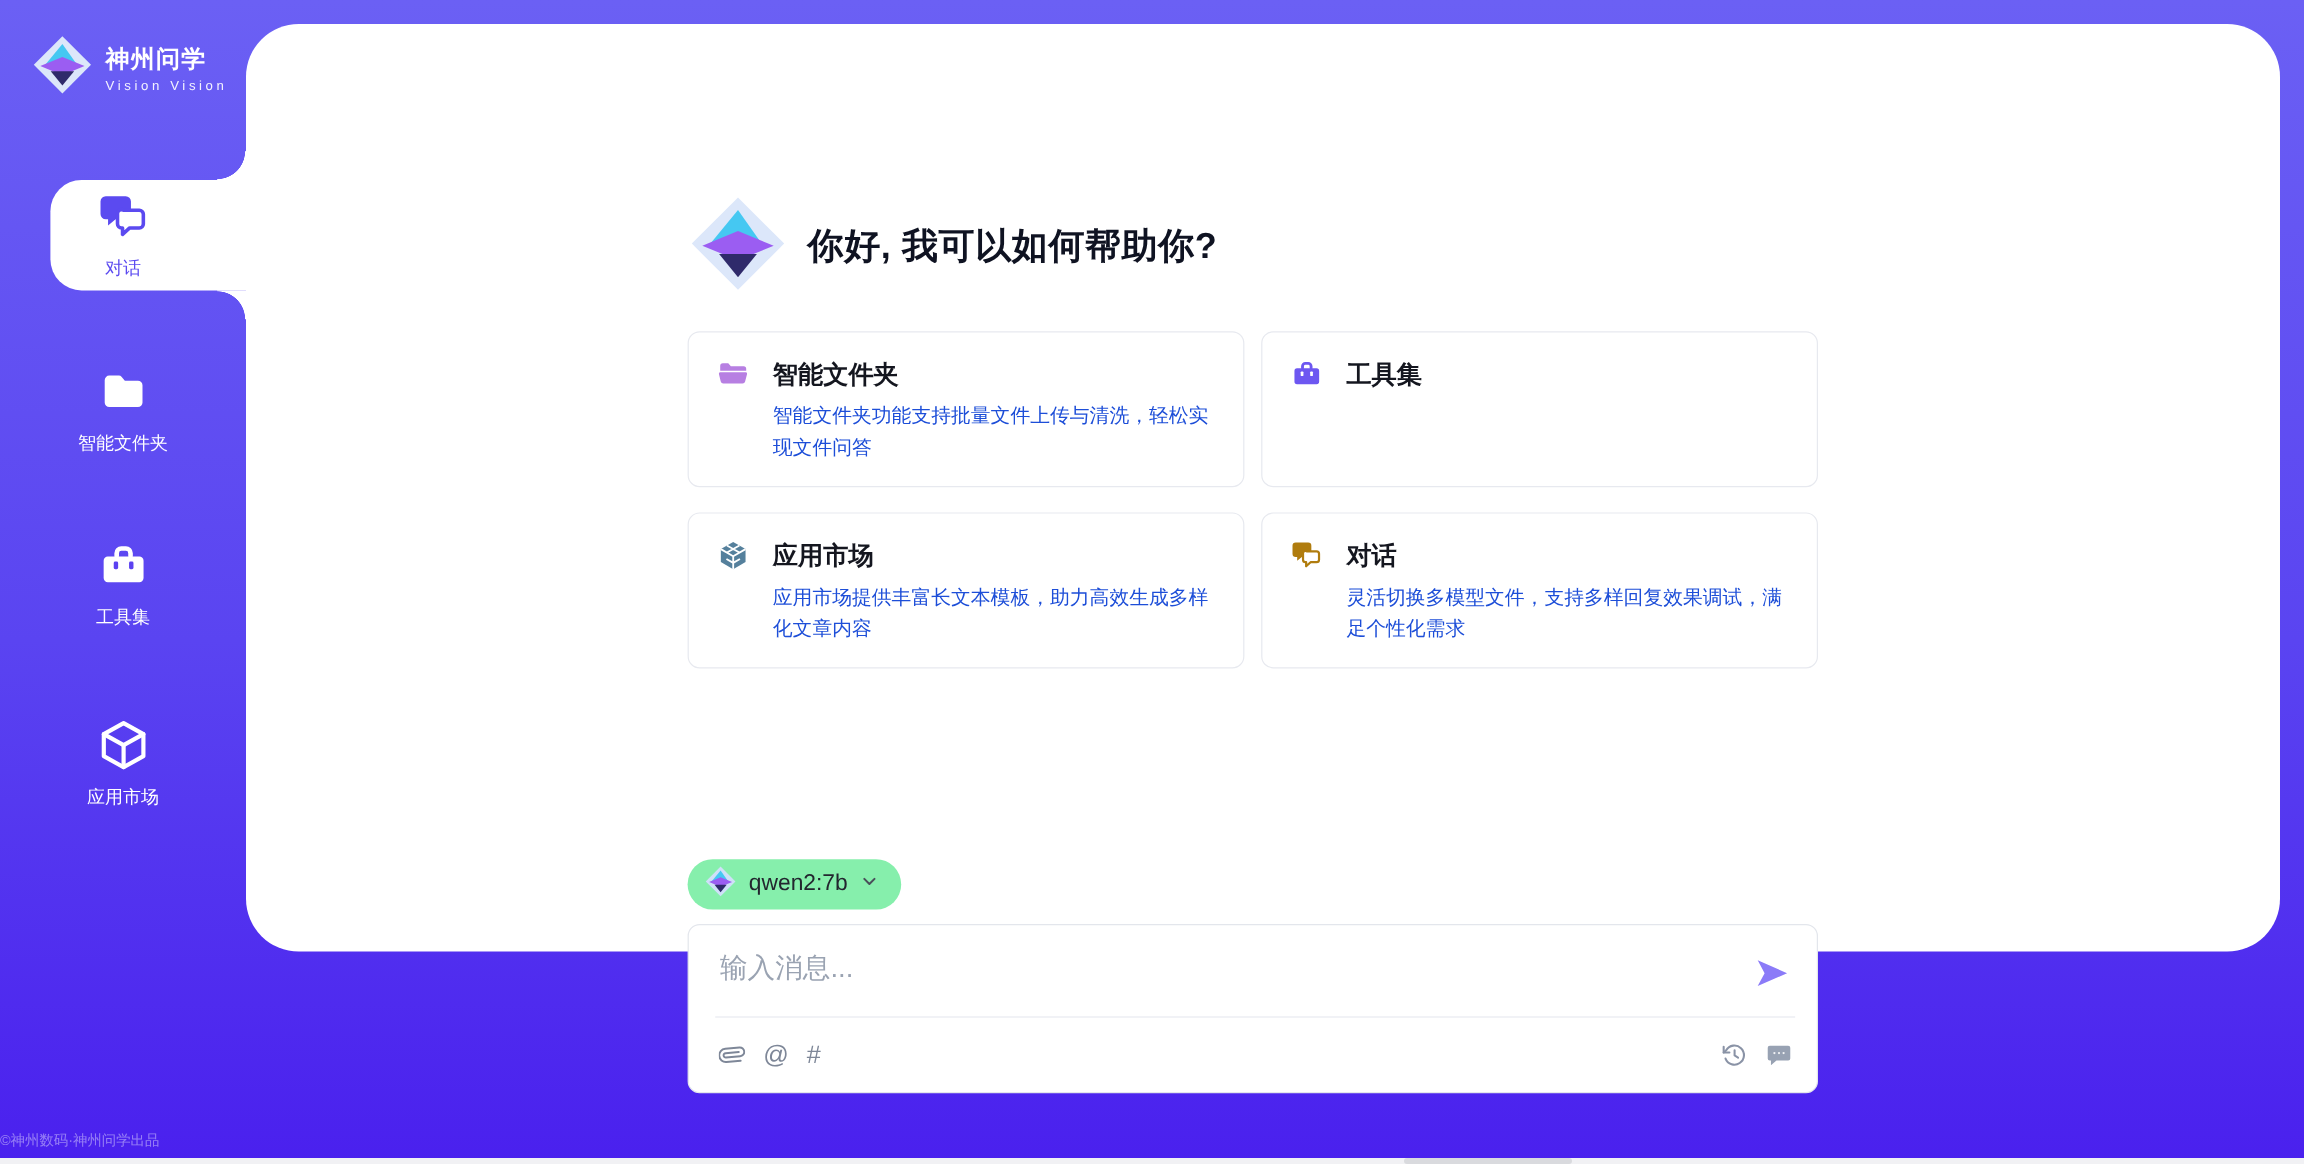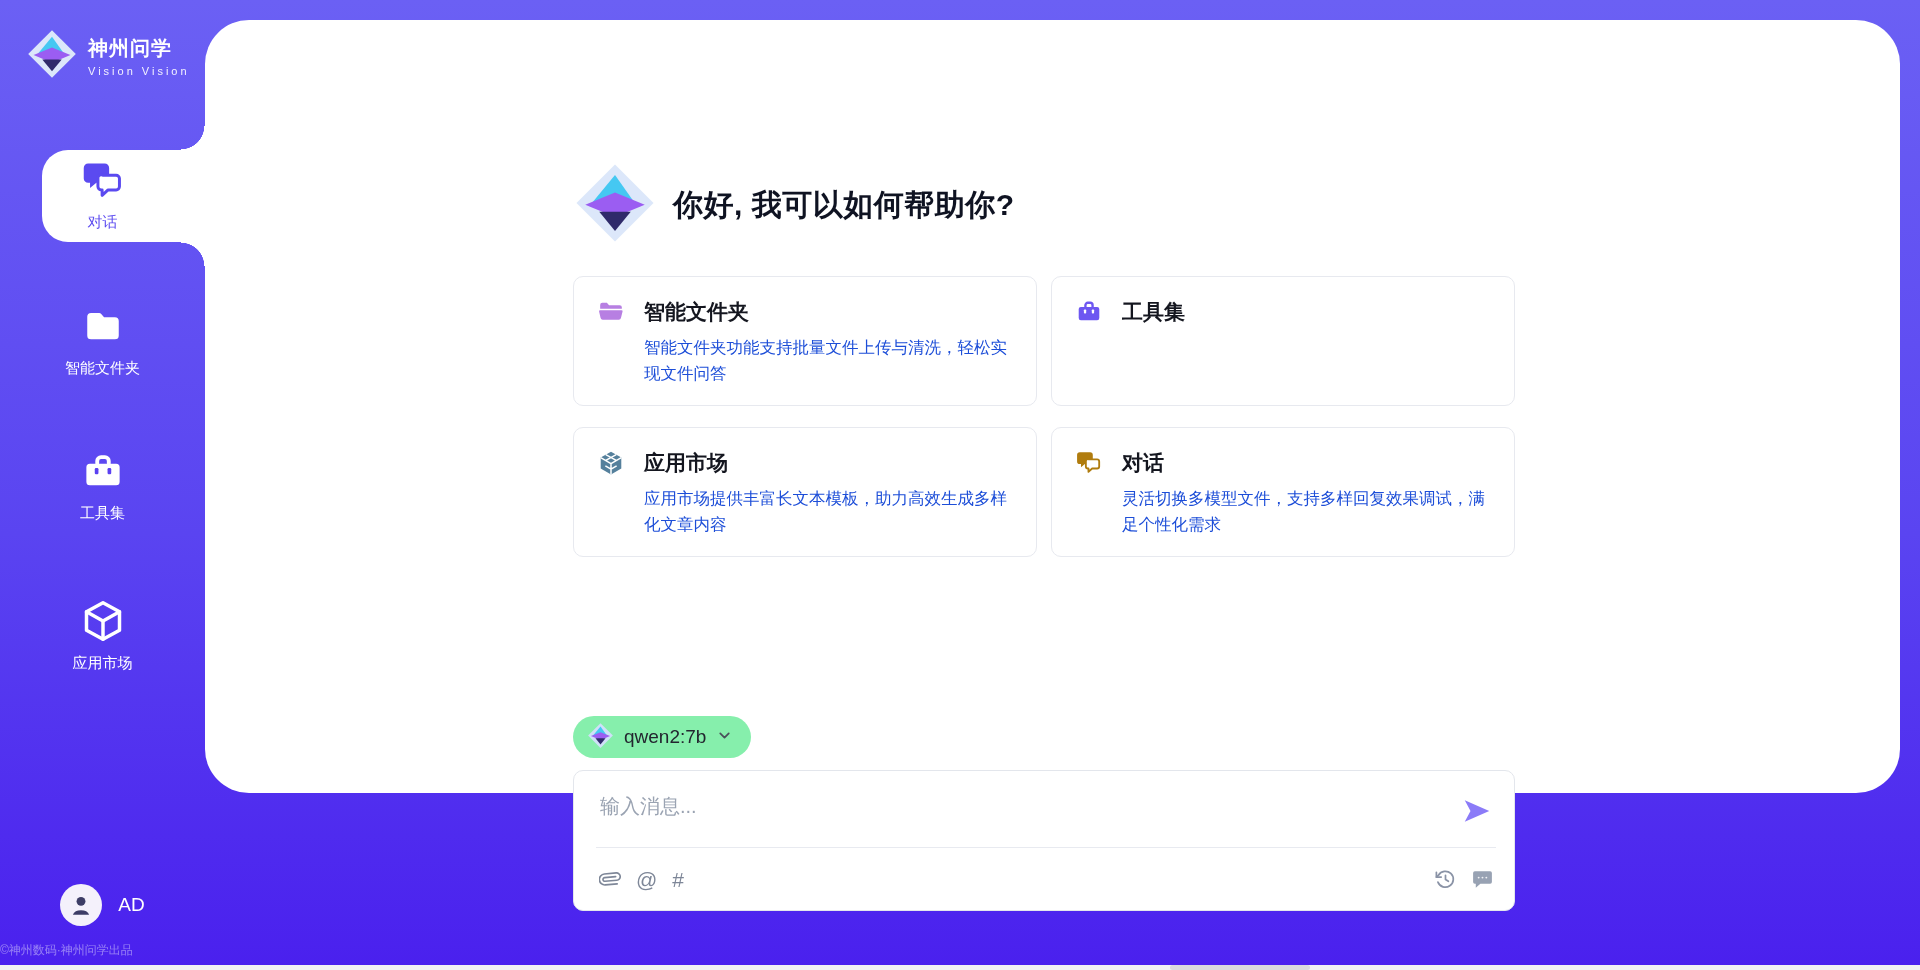--- a/index.html
+++ b/index.html
@@ -55,21 +55,21 @@
     color:#1d4ed8; }
 
   .model-pill { position:absolute; left:368px; top:696px; height:42px;
     display:inline-flex; align-items:center; gap:10px; padding:0 18px 0 14px;
     background:#86efac; border-radius:21px; cursor:pointer; }
   .model-name { font-size:19px; color:#23262f; }
 
   .chat-box { position:absolute; left:368px; top:750px; width:942px; height:141px;
     border:1.5px solid #e3e6ec; border-radius:10px; background:#fff; }
   .chat-input { position:absolute; left:26px; top:20px; width:840px; height:30px;
-    border:none; outline:none; font-size:20px; color:#3a4150; background:transparent;
+    border:none; outline:none; font-size:23px; color:#3a4150; background:transparent;
     font-family:"Liberation Sans","DejaVu Sans",sans-serif; }
   .chat-input::placeholder { color:#9aa3b2; }
   .send-btn { position:absolute; right:22px; top:25px; width:30px; height:30px; cursor:pointer; }
   .chat-divider { position:absolute; left:22px; right:18px; top:76px; height:1px; background:#e8eaf0; }
   .chat-toolbar { position:absolute; left:24px; right:20px; top:77px; bottom:0;
     display:flex; align-items:center; }
   .tool-left { display:flex; align-items:center; gap:15px; }
   .tool-right { margin-left:auto; display:flex; align-items:center; gap:14px; }
   .tool-ic { width:23px; height:23px; cursor:pointer; display:flex; align-items:center; justify-content:center; }
   .glyph-ic { font-size:21px; color:#7e8798; font-weight:500; cursor:pointer; line-height:1; }
@@ -141,29 +141,20 @@
         <svg width="44" height="44" viewBox="0 0 24 24" fill="none" stroke="#fff" stroke-width="1.9" stroke-linejoin="round" stroke-linecap="round">
           <path d="M12 2 21 7v10l-9 5-9-5V7z"></path>
           <path d="M3 7l9 5 9-5"></path>
           <path d="M12 12v10"></path>
         </svg>
       </span>
       <span class="lbl">应用市场</span>
     </div>
 
 
-    <div class="user-row">
-      <span class="avatar-circle">
-        <svg width="26" height="26" viewBox="0 0 24 24">
-          <circle cx="12" cy="8.6" r="4.1" fill="#3d3d66"></circle>
-          <path d="M4.5 21a7.8 5.6 0 0 1 15 0z" fill="#3d3d66"></path>
-        </svg>
-      </span>
-      <span class="user-name">AD</span>
-    </div>
 
     <div class="side-footer">©神州数码·神州问学出品</div>
   </div>
 
   <div class="main-panel">
 
     <div class="greeting">
       <span>
         <svg width="84" height="84" viewBox="0 0 48 48">
           <polygon points="24,2 46,24 24,46 2,24" fill="#dce7fa"></polygon>

